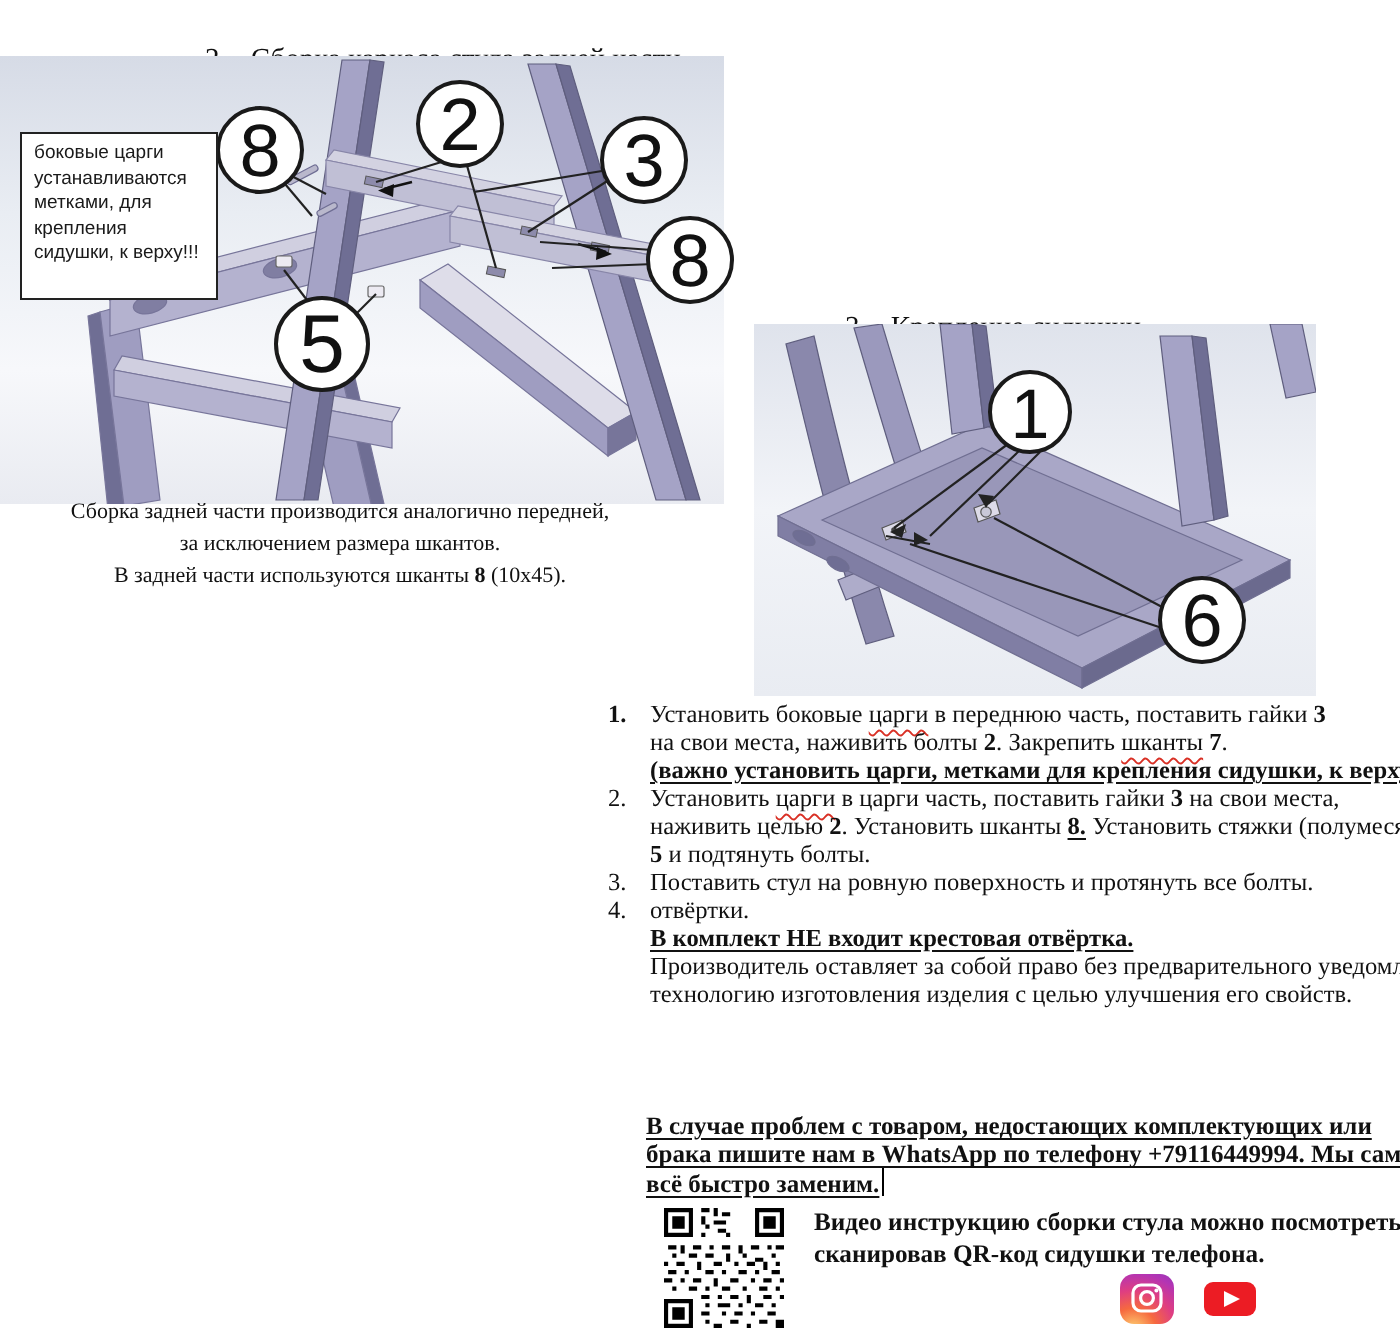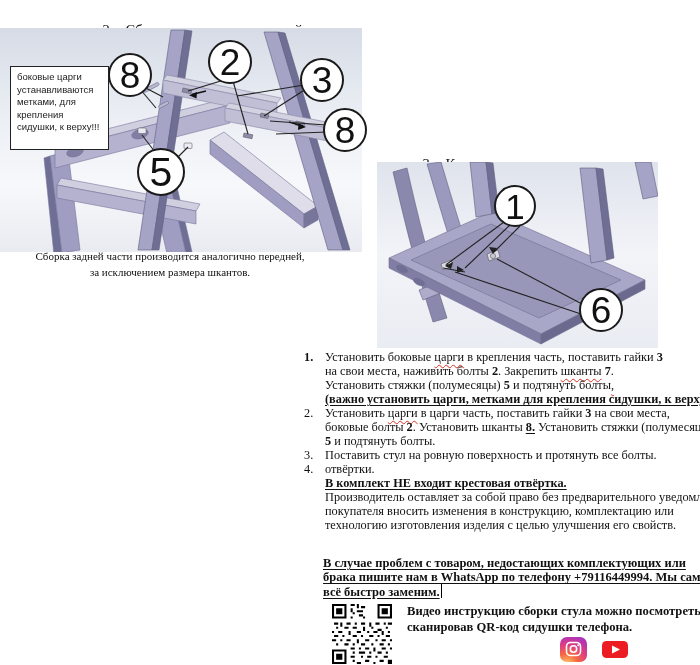--- a/index.html
+++ b/index.html
@@ -127,20 +127,21 @@
     </svg>
     
     <div class="callout">
       <span>боковые царги устанавливаются метками, для крепления сидушки, к верху!!!</span>
     </div>
   </div>
 
   <div class="note">
     <div class="ln"><span>Сборка задней части производится аналогично передней,</span></div>
     <div class="ln"><span>за исключением размера шкантов.</span></div>
+    <div class="ln"><span>В задней части используются шканты </span><span class="b">8</span><span> (10x45).</span></div>
   </div>
 
   <div class="abs heading" style="left:408px;top:139px;">
     <span class="hnum">3.</span><span>Крепление сидушки.</span>
   </div>
 
   <div class="abs" style="left:377px;top:162px;width:281px;height:186px;">
     <svg width="281" height="186" viewBox="0 0 281 186">
       <defs>
         <linearGradient id="g2" x1="0" y1="0" x2="0" y2="1">
@@ -201,41 +202,39 @@
         <text class="balloon-num" x="138" y="57" font-size="35" text-anchor="middle">1</text>
         <circle cx="224" cy="148" r="21" fill="#fff" stroke="#1a1a1a" stroke-width="2"></circle>
         <text class="balloon-num" x="224" y="161" font-size="37" text-anchor="middle">6</text>
       </g>
     </svg>
   </div>
 
   <div class="list">
     <div class="item">
       <span class="num b">1.</span>
-      <div class="ln"><span>Установить боковые </span><span class="sq">царги</span><span> в крепления часть, поставить гайки </span><span class="b">3</span></div>
+      <div class="ln"><span>Установить боковые </span><span class="sq">царги</span><span> в переднюю часть, поставить гайки </span><span class="b">3</span></div>
       <div class="ln"><span>на свои места, наживить болты </span><span class="b">2</span><span>. Закрепить </span><span class="sq">шканты</span><span> </span><span class="b">7</span><span>.</span></div>
-      <div class="ln"><span>Установить стяжки (полумесяцы) </span><span class="b">5</span><span> и подтянуть болты</span><span class="sq">,</span></div>
       <div class="ln"><span class="bu">(важно установить царги, метками для крепления сидушки, к верху!)</span></div>
     </div>
     <div class="item">
       <span class="num">2.</span>
       <div class="ln"><span>Установить </span><span class="sq">царги</span><span> в царги часть, поставить гайки </span><span class="b">3</span><span> на свои места,</span></div>
-      <div class="ln"><span>боковые болты </span><span class="b">2</span><span>. Установить шканты </span><span class="bu">8.</span><span> Установить стяжки (полумесяцы)</span></div>
+      <div class="ln"><span>наживить целью </span><span class="b">2</span><span>. Установить шканты </span><span class="bu">8.</span><span> Установить стяжки (полумесяцы)</span></div>
       <div class="ln"><span class="b">5</span><span> и подтянуть болты.</span></div>
     </div>
     <div class="item">
       <span class="num">3.</span>
       <div class="ln"><span>Поставить стул на ровную поверхность и протянуть все болты.</span></div>
     </div>
     <div class="item">
       <span class="num">4.</span>
       <div class="ln"><span>отвёртки.</span></div>
       <div class="ln"><span class="bu">В комплект НЕ входит крестовая отвёртка.</span></div>
       <div class="ln"><span>Производитель оставляет за собой право без предварительного уведомления</span></div>
-      <div class="ln"><span>покупателя вносить изменения в конструкцию, комплектацию или</span></div>
       <div class="ln"><span>технологию изготовления изделия с целью улучшения его свойств.</span></div>
     </div>
   </div>
 
   <div class="contact">
     <div class="ln"><span class="bu">В случае проблем с товаром, недостающих комплектующих или</span></div>
     <div class="ln"><span class="bu">брака пишите нам в WhatsApp по телефону +79116449994. Мы сами</span></div>
     <div class="ln"><span class="bu">всё быстро заменим.</span></div>
   </div>
   <span class="cursor-bar"></span>

